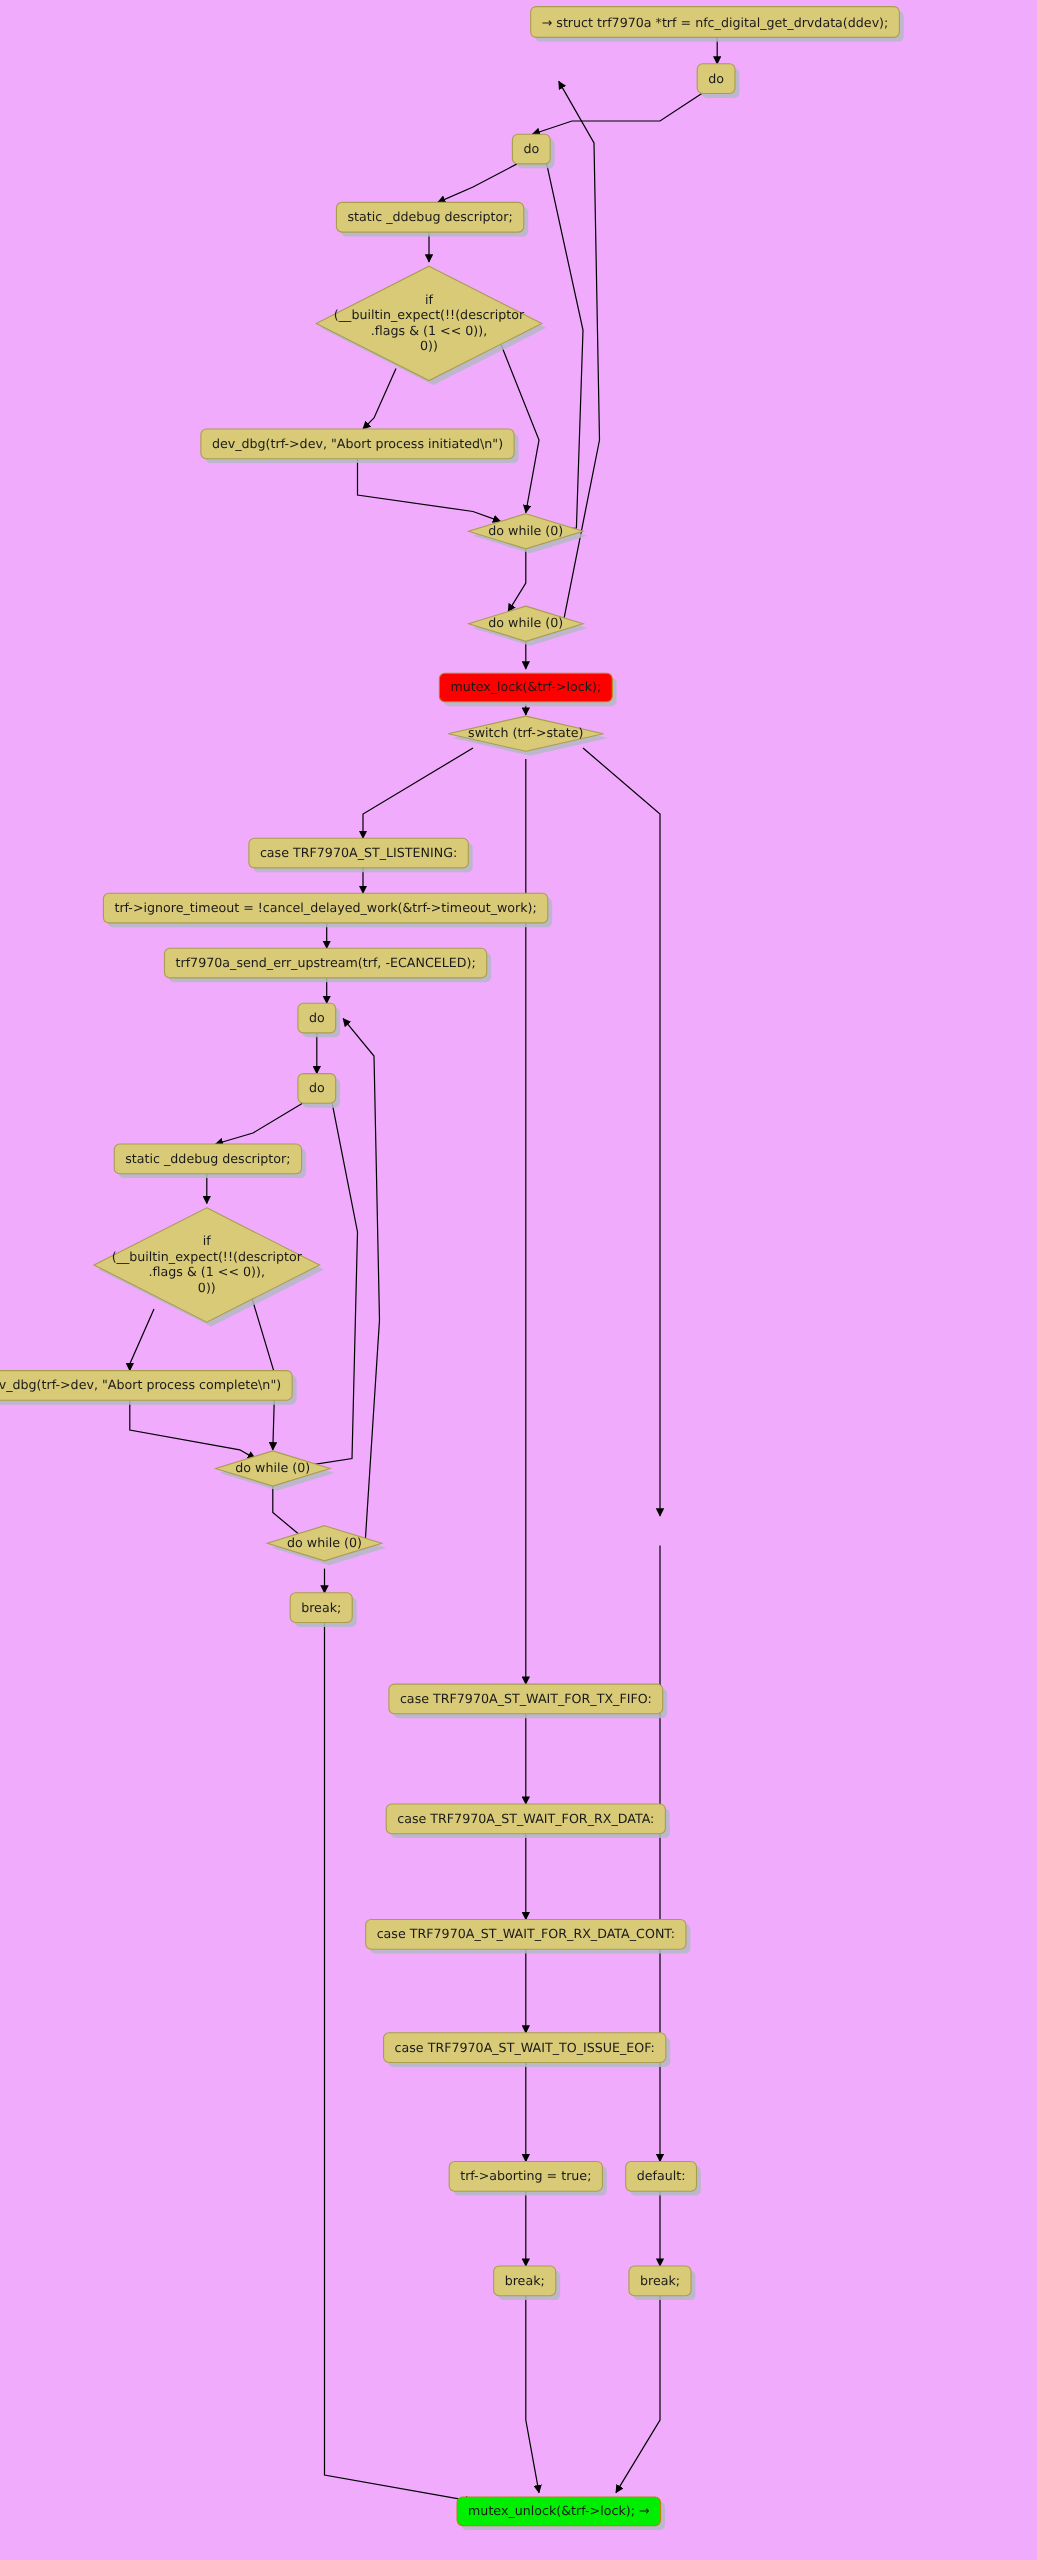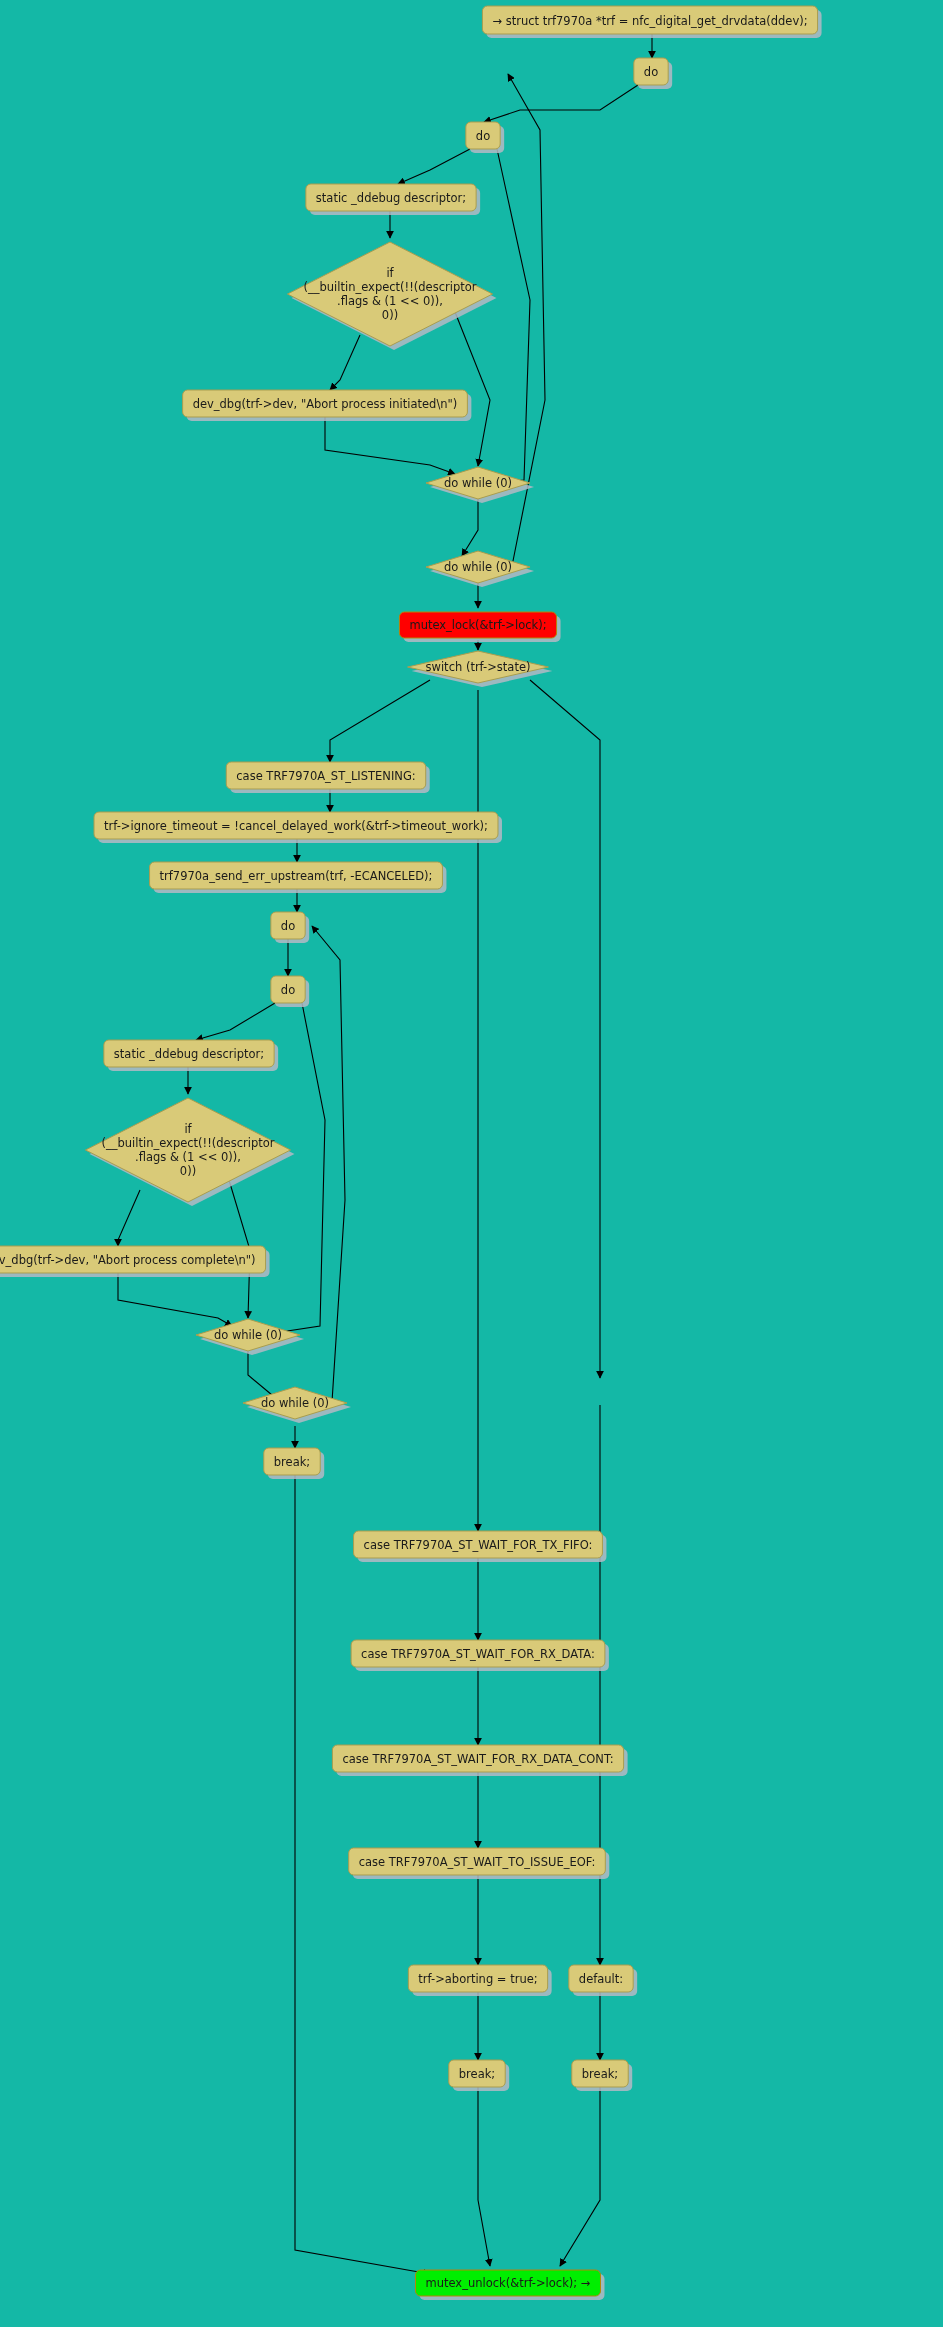--- a/index.html
+++ b/index.html
@@ -8,21 +8,21 @@
     padding: 0;
     background: #ffffff;
   }
   body {
     font-family: "DejaVu Sans", "Liberation Sans", sans-serif;
   }
   #diagram-root {
     position: relative;
     width: 943px;
     height: 2327px;
-    background: #14b8a6;
+    background: #f0abfc;
     overflow: hidden;
   }
   svg#flow {
     position: absolute;
     top: 0;
     left: 0;
     width: 943px;
     height: 2327px;
   }
   .node-text {

